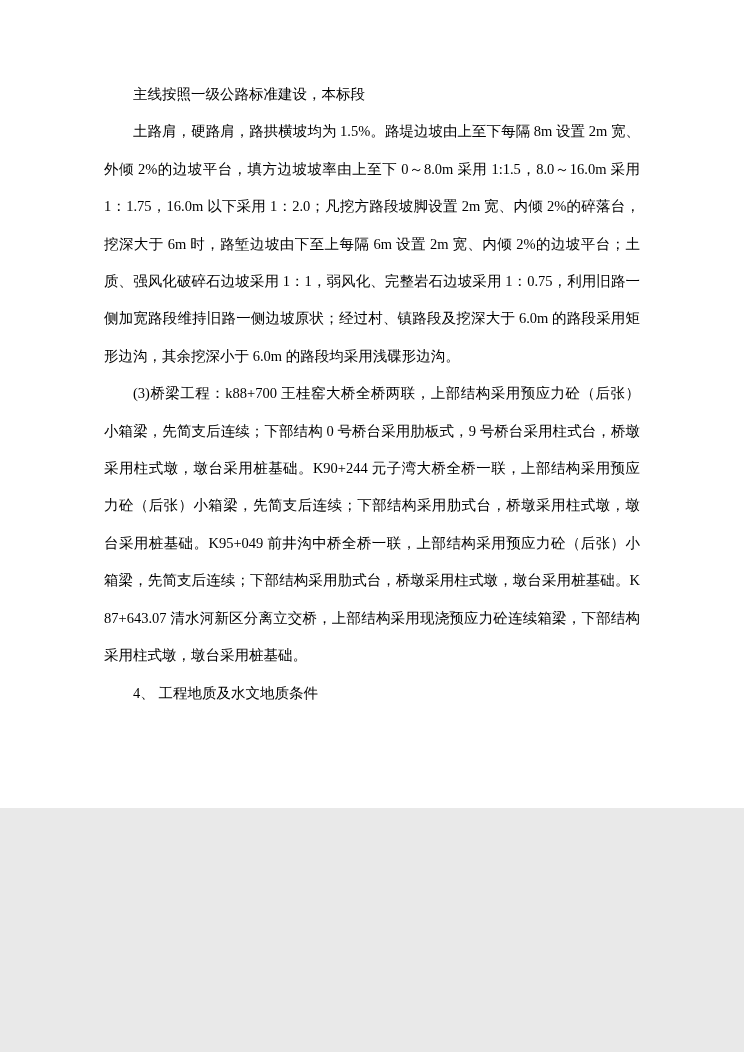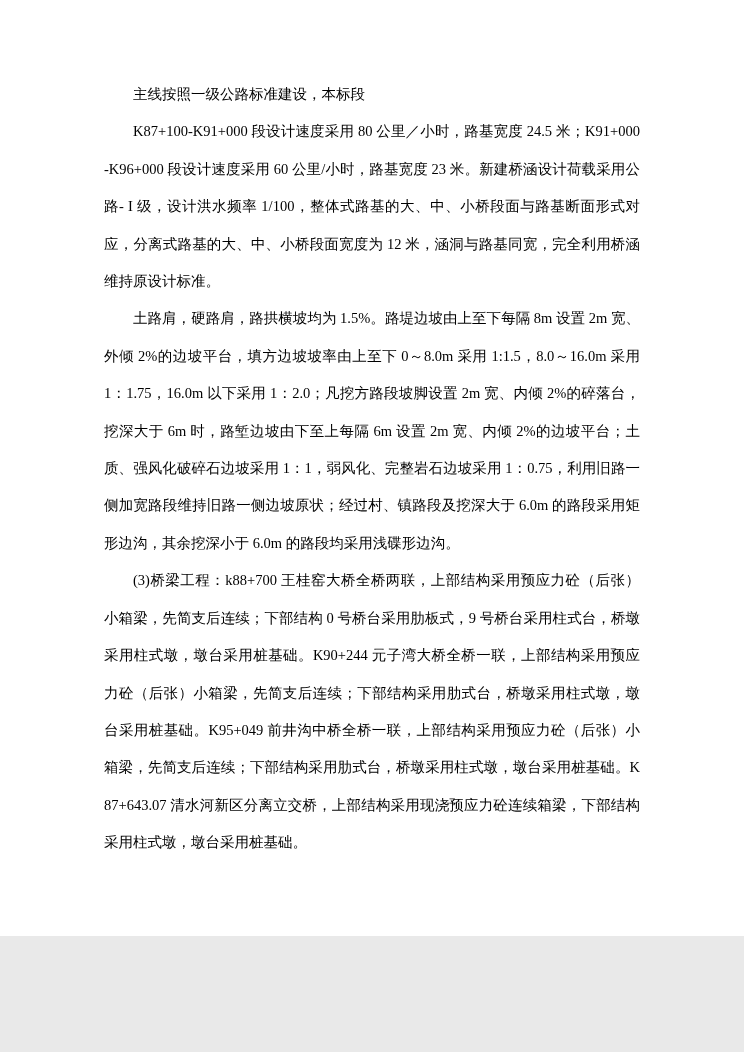--- a/index.html
+++ b/index.html
@@ -3,21 +3,21 @@
   <meta charset="utf-8">
   <style>
     html, body {
       margin: 0;
       padding: 0;
       background: #e9e9e9;
     }
     .page {
       position: relative;
       width: 744px;
-      height: 936px;
+      height: 808px;
       margin: 0 auto;
       background: #ffffff;
       box-sizing: border-box;
       padding: 76px 104px 0 104px;
       overflow: hidden;
     }
     .doc-body {
       width: 100%;
     }
     .para {
@@ -31,17 +31,17 @@
       text-indent: 2em;
       word-break: break-all;
     }
   </style>
 </head>
 <body>
 
 <div class="page">
   <div class="doc-body">
     <p class="para">主线按照一级公路标准建设，本标段</p>
-    <p class="para">K87+100-K91+000 段设计速度采用 80 公里／小时，路基宽度 24.5 米；K91+000-K96+000 段设计速度采用 60 公里/小时，路基宽度 23 米。新建桥涵设计荷载采用公路- I 级，设计洪水频率 1/100，整体式路基的大、中、小桥段面与路基断面形式对应，分离式路基的大、中、小桥段面宽度为 12 米，涵洞与路基同宽，完全利用桥涵维持原设计标准。</p>
     <p class="para">土路肩，硬路肩，路拱横坡均为 1.5%。路堤边坡由上至下每隔 8m 设置 2m 宽、外倾 2%的边坡平台，填方边坡坡率由上至下 0～8.0m 采用 1:1.5，8.0～16.0m 采用 1：1.75，16.0m 以下采用 1：2.0；凡挖方路段坡脚设置 2m 宽、内倾 2%的碎落台，挖深大于 6m 时，路堑边坡由下至上每隔 6m 设置 2m 宽、内倾 2%的边坡平台；土质、强风化破碎石边坡采用 1：1，弱风化、完整岩石边坡采用 1：0.75，利用旧路一侧加宽路段维持旧路一侧边坡原状；经过村、镇路段及挖深大于 6.0m 的路段采用矩形边沟，其余挖深小于 6.0m 的路段均采用浅碟形边沟。</p>
     <p class="para">(3)桥梁工程：k88+700 王桂窑大桥全桥两联，上部结构采用预应力砼（后张）小箱梁，先简支后连续；下部结构 0 号桥台采用肋板式，9 号桥台采用柱式台，桥墩采用柱式墩，墩台采用桩基础。K90+244 元子湾大桥全桥一联，上部结构采用预应力砼（后张）小箱梁，先简支后连续；下部结构采用肋式台，桥墩采用柱式墩，墩台采用桩基础。K95+049 前井沟中桥全桥一联，上部结构采用预应力砼（后张）小箱梁，先简支后连续；下部结构采用肋式台，桥墩采用柱式墩，墩台采用桩基础。K87+643.07 清水河新区分离立交桥，上部结构采用现浇预应力砼连续箱梁，下部结构采用柱式墩，墩台采用桩基础。</p>
+    <p class="para">4、 工程地质及水文地质条件</p>
   </div>
 </div>
 
 </body></html>

